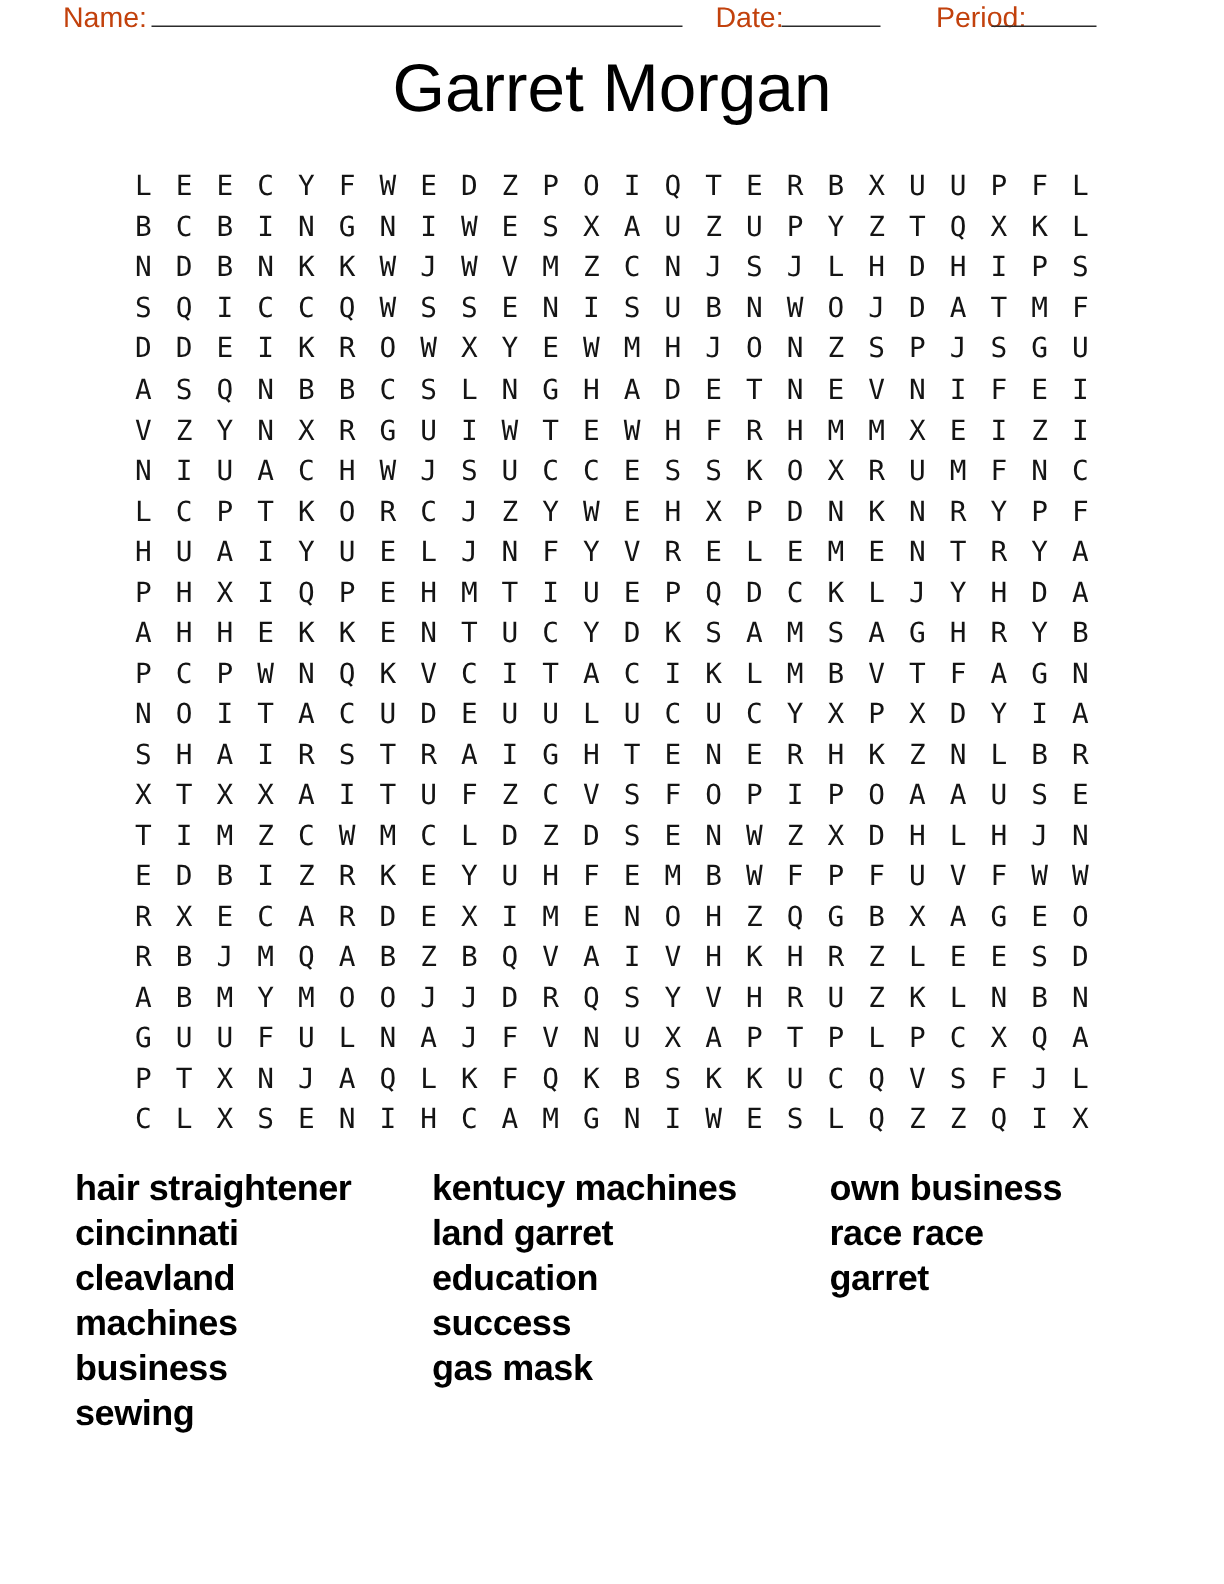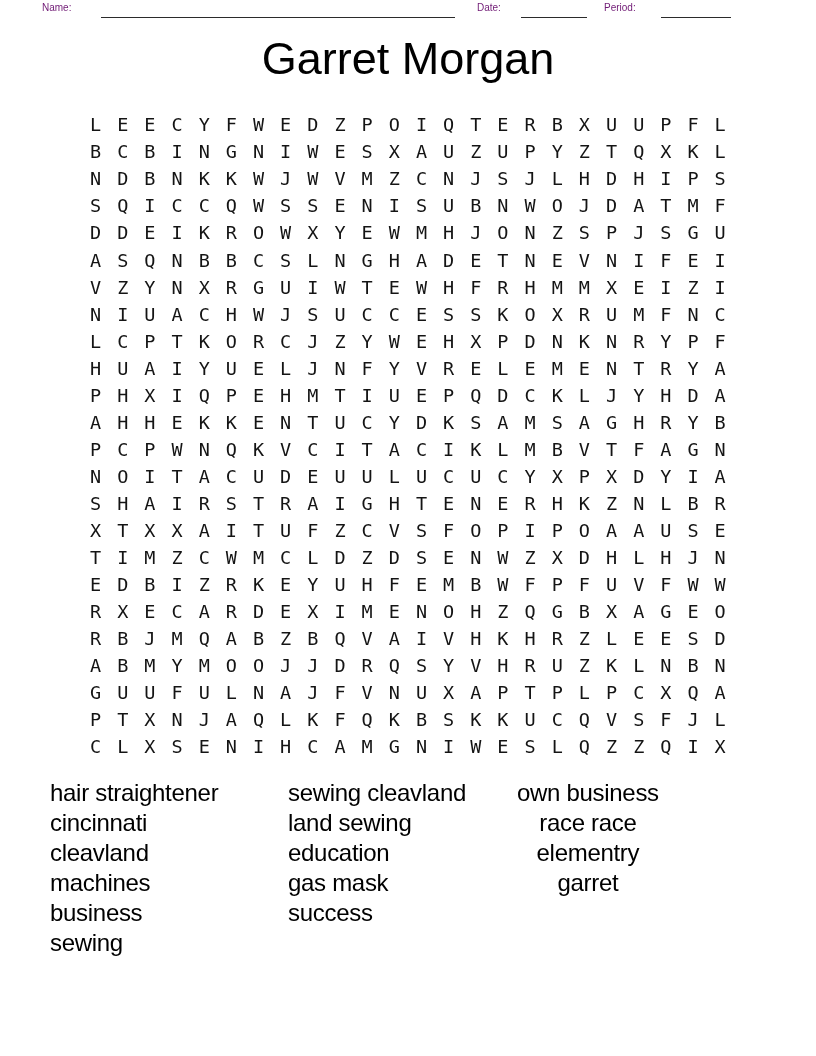--- a/index.html
+++ b/index.html
@@ -6,21 +6,21 @@
   body{
     width:816px;height:1056px;
     background:#ffffff;
     font-family:"Liberation Sans",sans-serif;
     color:#000;
     position:relative;
     overflow:hidden;
   }
   .page{position:absolute;inset:0;}
   
-  .hdr-label{position:absolute;top:2px;font-size:10px;color:#701a75;white-space:nowrap;}
+  .hdr-label{position:absolute;top:2px;font-size:19px;color:#c2410c;white-space:nowrap;}
   .blank{position:absolute;top:1px;height:16px;border-bottom:1.6px solid #2b2b2b;}
   
   .title{
     position:absolute;top:33px;left:0;width:816px;margin:0;
     text-align:center;font-size:45px;font-weight:400;
     letter-spacing:0;color:#000;
   }
   
   .grid{
     position:absolute;left:82px;top:112px;
@@ -28,42 +28,42 @@
     grid-template-columns:repeat(24,27.17px);
     grid-auto-rows:27.05px;
   }
   .cell{
     display:flex;align-items:center;justify-content:center;
     font-family:"DejaVu Sans Mono",monospace;
     font-size:18.5px;line-height:1;color:#141414;
   }
   
   .words{position:absolute;top:778px;left:0;width:816px;height:200px;}
-  .wcol{position:absolute;top:0;}
+  .wcol{position:absolute;top:0;font-weight:bold;}
   .wcol-0{left:50px;}
   .wcol-1{left:288px;}
-  .wcol-2{left:517px;text-align:center;}
+  .wcol-2{left:553px;}
   .word{
     font-size:24px;line-height:30px;color:#000;
     letter-spacing:-0.3px;white-space:nowrap;
   }
 </style>
 </head>
 <body>
 
 <div class="page">
 
   <div>
     <span class="hdr-label" style="left:42px">Name:</span>
     <span class="blank" style="left:101px;width:354px"></span>
 
     <span class="hdr-label" style="left:477px">Date:</span>
     <span class="blank" style="left:521px;width:66px"></span>
 
-    <span class="hdr-label" style="left:604px">Period:</span>
+    <span class="hdr-label" style="left:624px">Period:</span>
     <span class="blank" style="left:661px;width:70px"></span>
   </div>
 
   <h1 class="title">Garret Morgan</h1>
 
   <div class="grid" id="grid">
       <span class="cell">L</span>
       <span class="cell">E</span>
       <span class="cell">E</span>
       <span class="cell">C</span>
@@ -644,27 +644,26 @@
   <div class="words" id="words">
       <div class="wcol wcol-0">
         <div class="word">hair straightener</div>
         <div class="word">cincinnati</div>
         <div class="word">cleavland</div>
         <div class="word">machines</div>
         <div class="word">business</div>
         <div class="word">sewing</div>
       </div>
       <div class="wcol wcol-1">
-        <div class="word">sewing cleavland</div>
-        <div class="word">land sewing</div>
+        <div class="word">kentucy machines</div>
+        <div class="word">land garret</div>
         <div class="word">education</div>
+        <div class="word">success</div>
         <div class="word">gas mask</div>
-        <div class="word">success</div>
       </div>
       <div class="wcol wcol-2">
         <div class="word">own business</div>
         <div class="word">race race</div>
-        <div class="word">elementry</div>
         <div class="word">garret</div>
       </div>
     </div>
 
 </div>
 
 </body></html>

